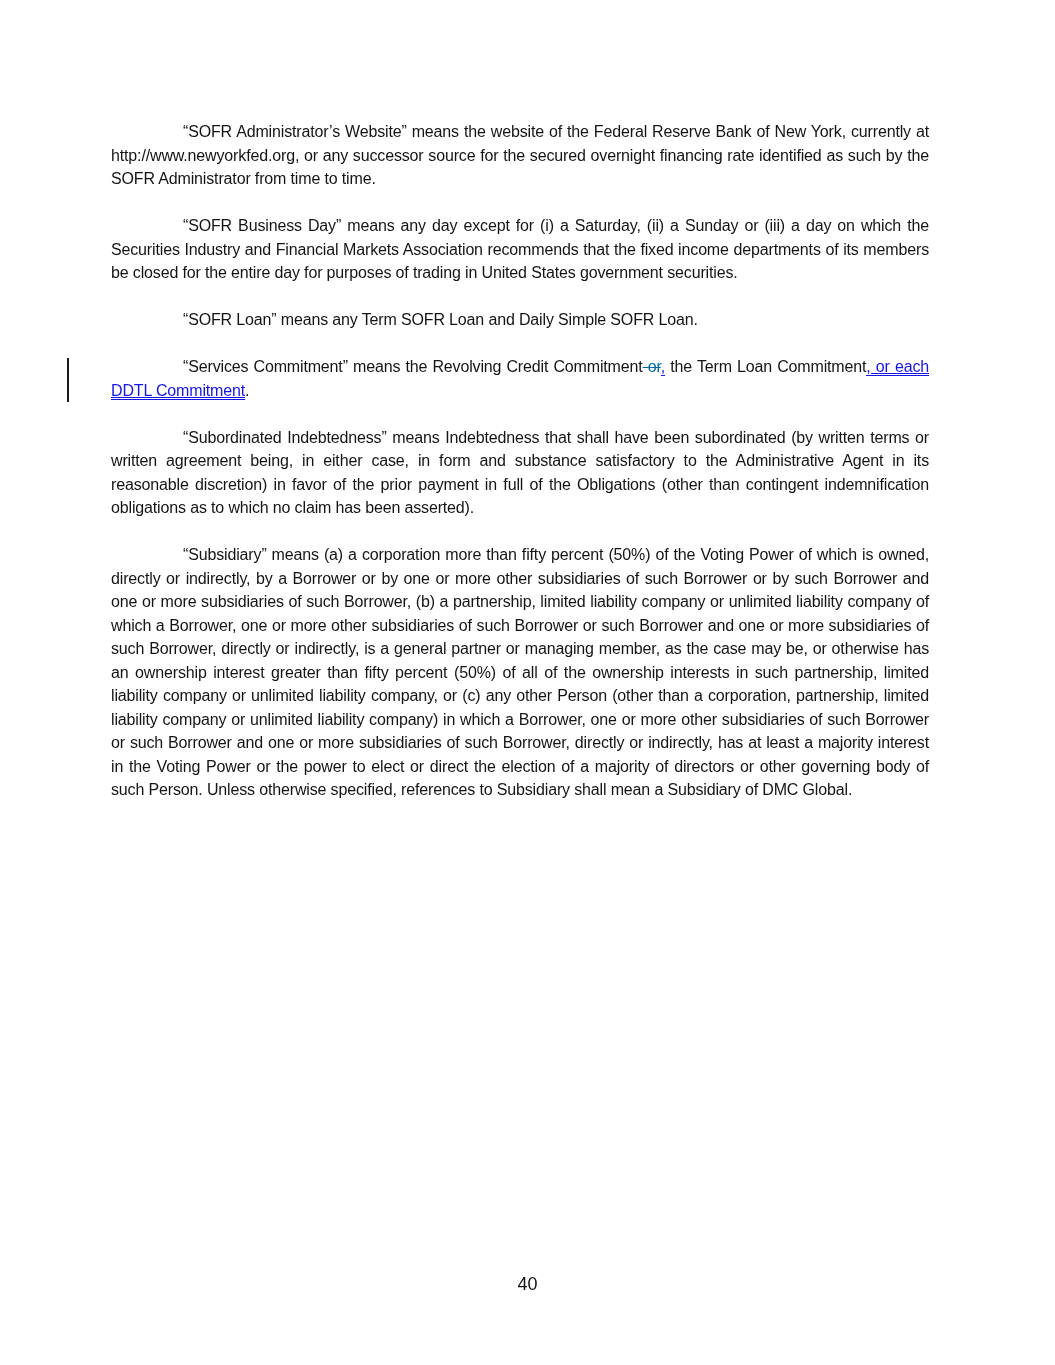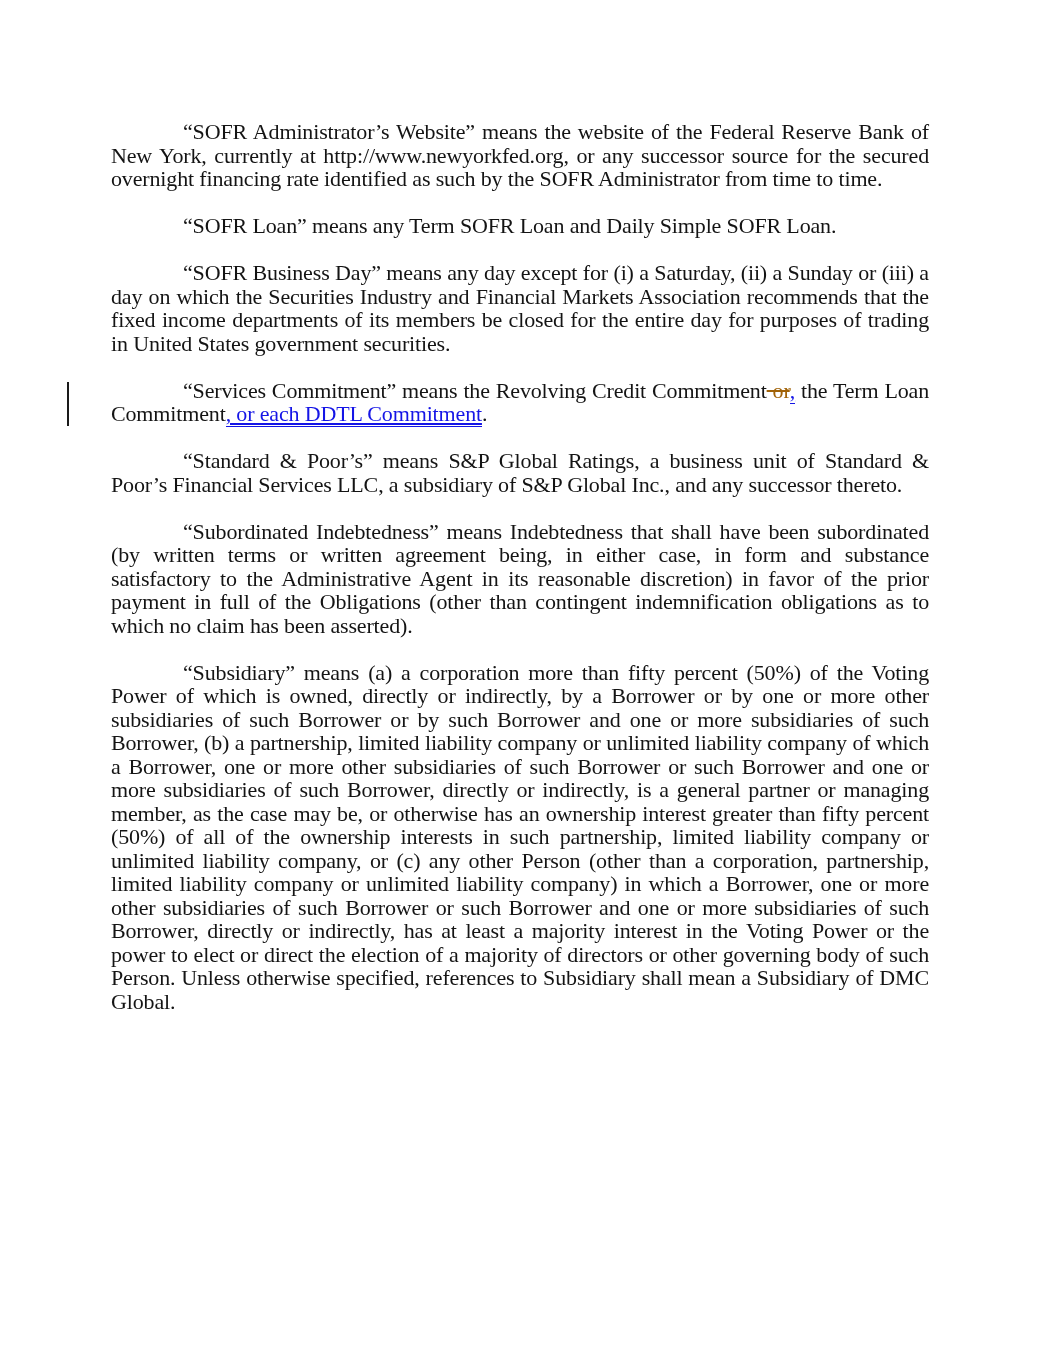--- a/index.html
+++ b/index.html
@@ -20,34 +20,33 @@
     background: #ffffff;
   }
   .content {
     position: absolute;
     left: 111px;
     top: 120px;
     width: 818px;
   }
   .para {
     margin: 0 0 23.5px 0;
-    font-size: 22px;
+    font-size: 16px;
     line-height: 23.5px;
     letter-spacing: -0.15px;
     color: #141414;
     text-align: justify;
     text-indent: 72px;
     position: relative;
-    font-family: Liberation Serif, serif;
   }
   .seg-normal {
     color: #141414;
   }
   .seg-del {
-    color: #a16207;
+    color: #0369a1;
     text-decoration: line-through;
   }
   .seg-ins {
     color: #1515e6;
     text-decoration: underline;
     border-bottom: 1px solid #1515e6;
   }
   .change-bar {
     position: absolute;
     left: -44px;
@@ -65,20 +64,20 @@
     font-size: 18px;
     color: #141414;
   }
 </style>
 </head>
 <body>
 
 <div class="page">
   <div class="content">
       <p class="para"><span class="seg-normal">“SOFR Administrator’s Website” means the website of the Federal Reserve Bank of New York, currently at http://www.newyorkfed.org, or any successor source for the secured overnight financing rate identified as such by the SOFR Administrator from time to time.</span></p>
+      <p class="para"><span class="seg-normal">“SOFR Business Day” means any day except for (i) a Saturday, (ii) a Sunday or (iii) a day on which the Securities Industry and Financial Markets Association recommends that the fixed income departments of its members be closed for the entire day for purposes of trading in United States government securities.</span></p>
       <p class="para"><span class="seg-normal">“SOFR Loan” means any Term SOFR Loan and Daily Simple SOFR Loan.</span></p>
-      <p class="para"><span class="seg-normal">“SOFR Business Day” means any day except for (i) a Saturday, (ii) a Sunday or (iii) a day on which the Securities Industry and Financial Markets Association recommends that the fixed income departments of its members be closed for the entire day for purposes of trading in United States government securities.</span></p>
       <p class="para"><span class="change-bar"></span><span class="seg-normal">“Services Commitment” means the Revolving Credit Commitment</span><span class="seg-del"> or</span><span class="seg-ins">,</span><span class="seg-normal"> the Term Loan Commitment</span><span class="seg-ins">, or each DDTL Commitment</span><span class="seg-normal">.</span></p>
-      <p class="para"><span class="seg-normal">“Standard &amp; Poor’s” means S&amp;P Global Ratings, a business unit of Standard &amp; Poor’s Financial Services LLC, a subsidiary of S&amp;P Global Inc., and any successor thereto.</span></p>
       <p class="para"><span class="seg-normal">“Subordinated Indebtedness” means Indebtedness that shall have been subordinated (by written terms or written agreement being, in either case, in form and substance satisfactory to the Administrative Agent in its reasonable discretion) in favor of the prior payment in full of the Obligations (other than contingent indemnification obligations as to which no claim has been asserted).</span></p>
       <p class="para"><span class="seg-normal">“Subsidiary” means (a) a corporation more than fifty percent (50%) of the Voting Power of which is owned, directly or indirectly, by a Borrower or by one or more other subsidiaries of such Borrower or by such Borrower and one or more subsidiaries of such Borrower, (b) a partnership, limited liability company or unlimited liability company of which a Borrower, one or more other subsidiaries of such Borrower or such Borrower and one or more subsidiaries of such Borrower, directly or indirectly, is a general partner or managing member, as the case may be, or otherwise has an ownership interest greater than fifty percent (50%) of all of the ownership interests in such partnership, limited liability company or unlimited liability company, or (c) any other Person (other than a corporation, partnership, limited liability company or unlimited liability company) in which a Borrower, one or more other subsidiaries of such Borrower or such Borrower and one or more subsidiaries of such Borrower, directly or indirectly, has at least a majority interest in the Voting Power or the power to elect or direct the election of a majority of directors or other governing body of such Person.  Unless otherwise specified, references to Subsidiary shall mean a Subsidiary of DMC Global.</span></p>
     </div>
+  <div class="page-number">40</div>
 </div>
 
 </body></html>

